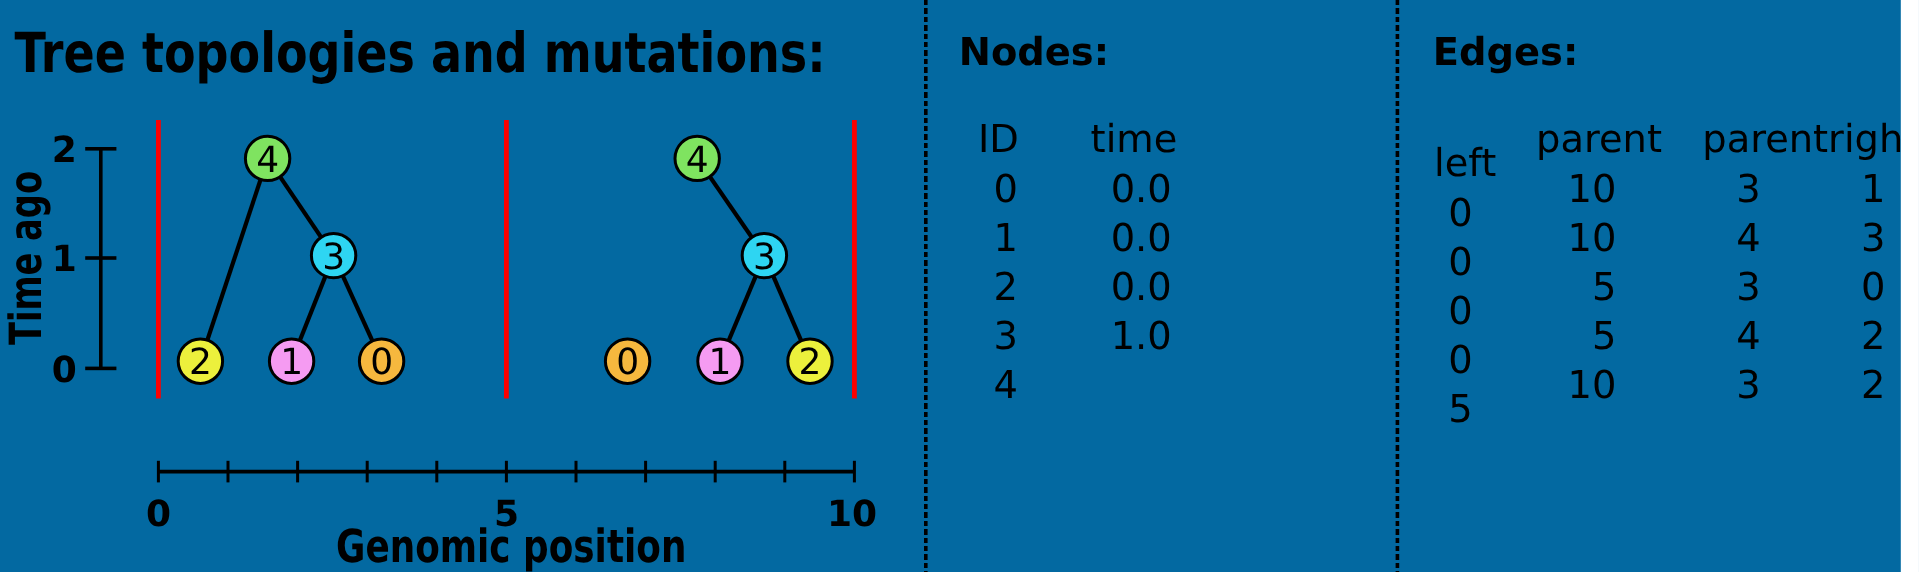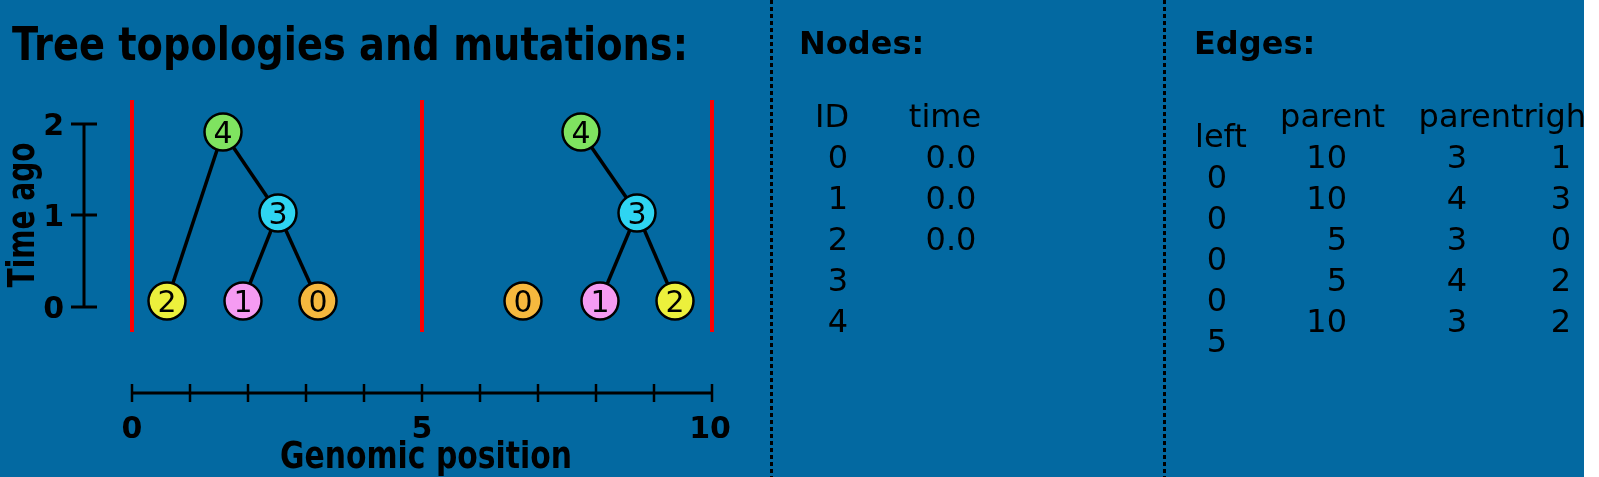--- a/index.html
+++ b/index.html
@@ -145,20 +145,21 @@
     <div class="cell">1</div>
     <div class="cell">2</div>
     <div class="cell">3</div>
     <div class="cell">4</div>
   </div>
   <div id="col-node-time" class="col">
     <div class="cell hdr">time</div>
     <div class="cell">0.0</div>
     <div class="cell">0.0</div>
     <div class="cell">0.0</div>
+    <div class="cell">1.0</div>
   </div>
 
   <div id="edges-heading" class="panel-heading">Edges:</div>
 
   <div id="col-edge-left" class="col">
     <div class="cell hdr">left</div>
     <div class="cell">0</div>
     <div class="cell">0</div>
     <div class="cell">0</div>
     <div class="cell">0</div>

